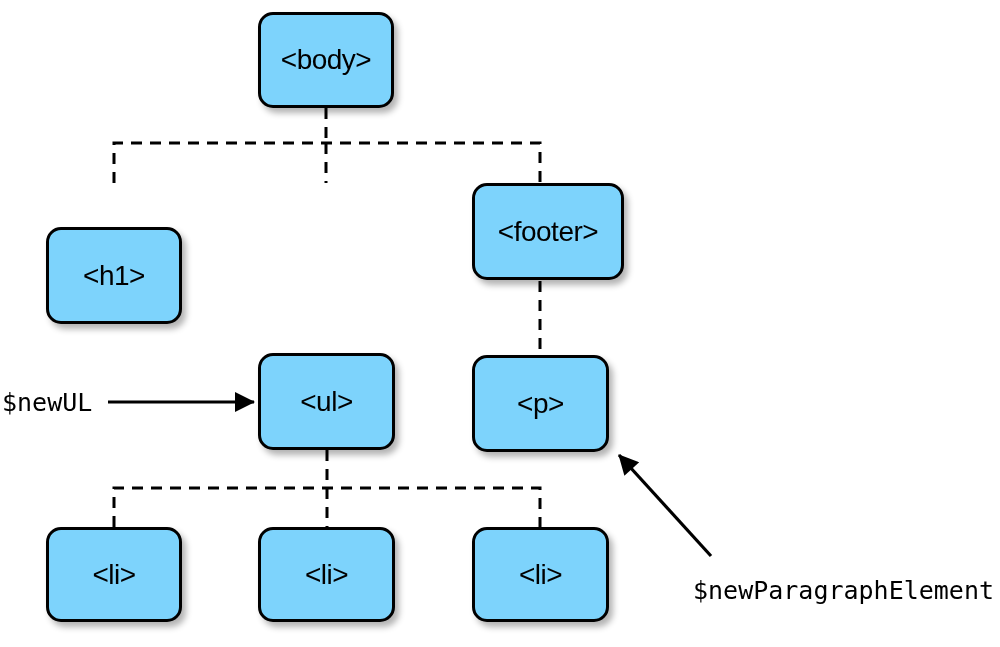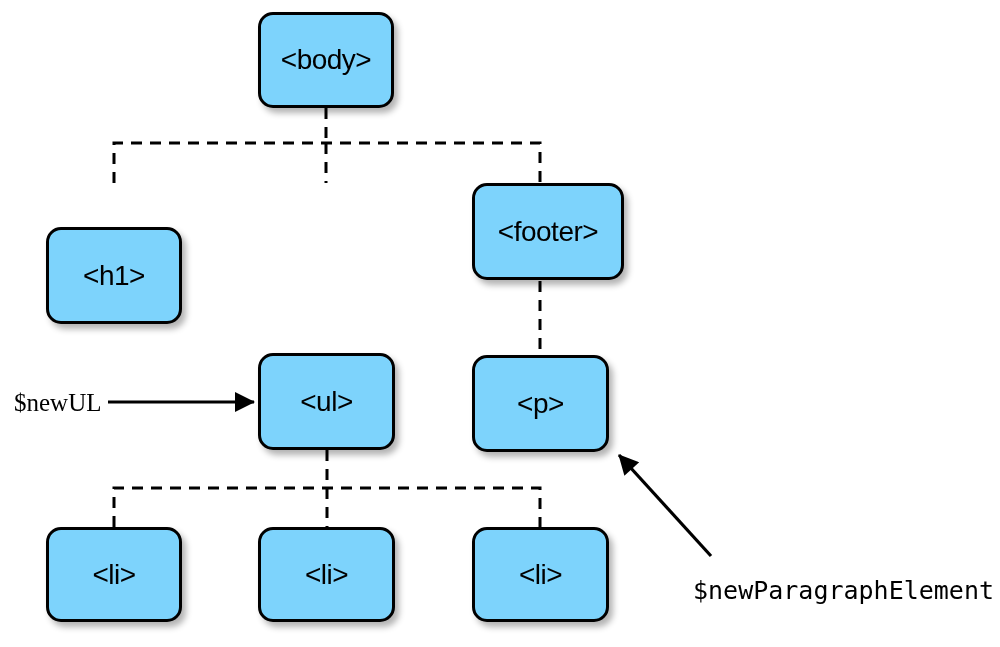--- a/index.html
+++ b/index.html
@@ -112,17 +112,17 @@
   </div>
 
   <div class="node" style="left:258px; top:527px; width:137px; height:95px;">
     <span class="node-label">&lt;li&gt;</span>
   </div>
 
   <div class="node" style="left:472px; top:527px; width:137px; height:95px;">
     <span class="node-label">&lt;li&gt;</span>
   </div>
 
-  <div class="var-label" style="left:14px; top:389px;font-family:Liberation Serif, serif;">$newUL</div>
+  <div class="var-label" style="left:2px; top:389px;">$newUL</div>
 
   <div class="var-label" style="left:661px; top:577px;margin-left:32px;">$newParagraphElement</div>
 
 </div>
 
 </body></html>

